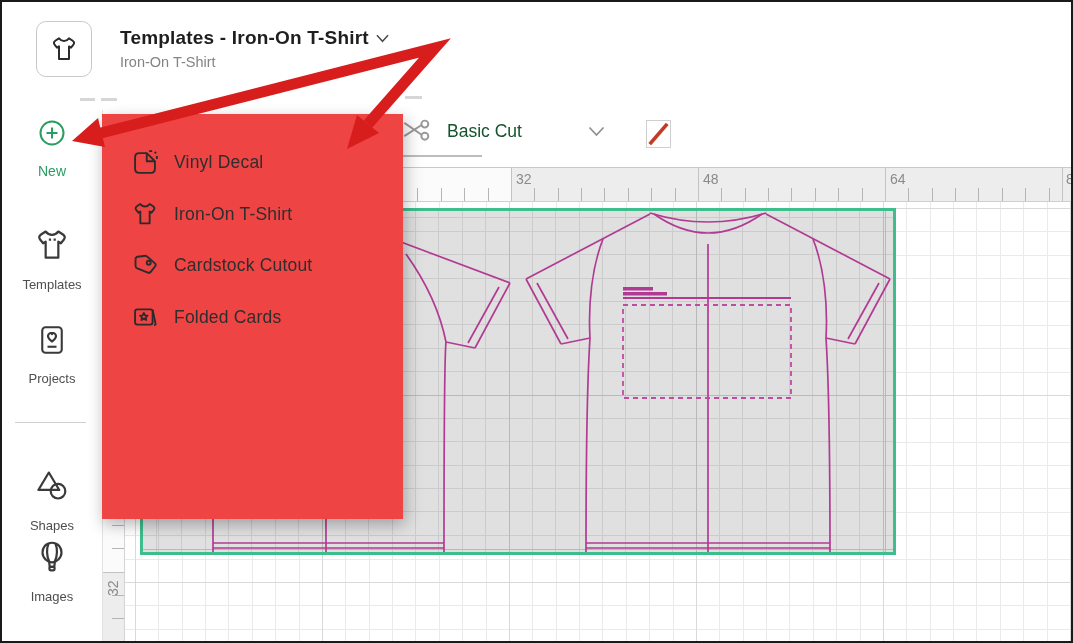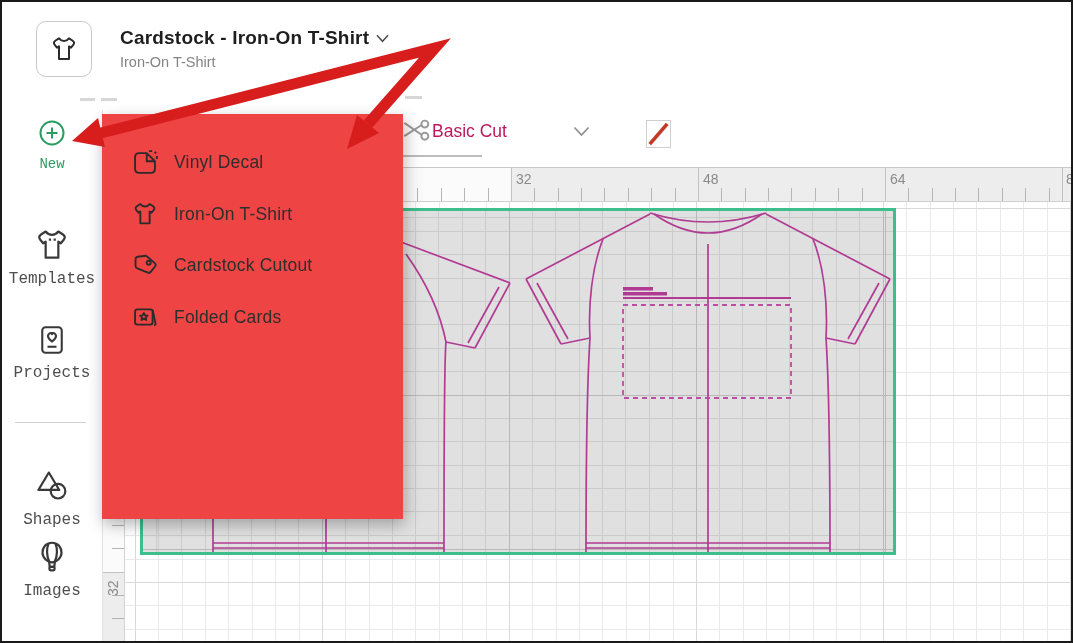--- a/index.html
+++ b/index.html
@@ -16,22 +16,22 @@
     display:flex; align-items:center; justify-content:center; background:#fff;
   }
   .title-wrap { position:absolute; left:118px; top:25px; }
   .title-row { display:flex; align-items:center; gap:7px; }
   .doc-title { font-size:19px; font-weight:700; color:#1e1e1e; letter-spacing:.2px; }
   .doc-subtitle { font-size:14.5px; color:#848484; margin-top:5px; }
   .dash { position:absolute; height:3px; background:#d6d6d6; }
   .hidden-line { position:absolute; left:398px; top:153px; width:82px; height:2px; background:#bdbdbd; }
   
   .sidebar-border { position:absolute; left:100px; top:108px; bottom:0; width:1px; background:#e2e2e2; }
-  .side-item { position:absolute; left:0; width:100px; display:flex; flex-direction:column; align-items:center; gap:6px; cursor:pointer;font-family:Liberation Mono, monospace; }
-  .side-item .lbl { font-size:16px; color:#4e4e4e; }
+  .side-item { position:absolute; left:0; width:100px; display:flex; flex-direction:column; align-items:center; gap:13px; cursor:pointer; }
+  .side-item .lbl { font-size:13px; color:#4e4e4e; }
   .side-item.new .lbl { color:#2a9d62; font-size:14px; }
   .side-divider { position:absolute; left:13px; top:420px; width:71px; height:1px; background:#cfcfcf; }
   
   .canvas-grid {
     position:absolute; left:123px; top:200px; width:948px; height:441px; background:#fff;
     background-image:
       repeating-linear-gradient(90deg, #d9d9d9 0 1px, transparent 1px 187px),
       repeating-linear-gradient(#d9d9d9 0 1px, transparent 1px 187px),
       repeating-linear-gradient(90deg, #eaeaea 0 1px, transparent 1px 23.375px),
       repeating-linear-gradient(#eaeaea 0 1px, transparent 1px 23.375px);
@@ -66,21 +66,21 @@
   }
   .ruler-left .band { position:absolute; left:0; right:0; top:370px; bottom:0; background:#ededed; }
   .ruler-left .ticks { position:absolute; top:0; bottom:0; right:0; width:12px;
       background:repeating-linear-gradient(#b5b5b5 0 1px, transparent 1px 23.375px);
       background-position:0 19px; }
   .ruler-left .bline { position:absolute; left:0; right:0; height:1px; background:#c2c2c2; }
   .ruler-left .rlabel { position:absolute; left:1px; top:376px; width:20px; font-size:14px; color:#8a8a8a;
       transform:rotate(-90deg); transform-origin:center; }
   
   .tool-select { position:absolute; left:400px; top:116px; display:flex; align-items:center; cursor:pointer; z-index:3; }
-  .tool-label { font-size:17.5px; color:#be185d; }
+  .tool-label { font-size:17.5px; color:#14532d; margin-left:15px; }
   .tool-chevron { margin-left:66px; }
   .swatch { position:absolute; left:644px; top:118px; width:25px; height:28px; background:#fff;
       border:1px solid #cfcfcf; z-index:3; display:flex; align-items:center; justify-content:center; cursor:pointer; }
   
   .dropdown {
     position:absolute; left:100px; top:112px; width:301px; height:405px; background:#ef4444; z-index:5;
     box-shadow:0 6px 14px rgba(0,0,0,.22), 8px 4px 16px rgba(0,0,0,.08);
     padding-top:23px;
   }
   .menu-item { display:flex; align-items:center; height:51.5px; padding-left:28px; cursor:pointer; }
@@ -169,21 +169,21 @@
     </g>
   </svg>
 
   <div class="logo-box">
     <svg width="30" height="30" viewBox="0 0 24 24" fill="none" stroke="#2b2b2b" stroke-width="1.6" stroke-linejoin="round">
       <path d="M8 3.5 L5.3 5.2 Q3 6.7 4.6 8.7 L6.4 10.9 L8 9.9 V20 H16 V9.9 L17.6 10.9 L19.4 8.7 Q21 6.7 18.7 5.2 L16 3.5 Q14.4 5.6 12 5.6 Q9.6 5.6 8 3.5 Z"></path>
     </svg>
   </div>
   <div class="title-wrap">
     <div class="title-row">
-      <span class="doc-title">Cardstock - Iron-On T-Shirt</span>
+      <span class="doc-title">Templates - Iron-On T-Shirt</span>
       <svg width="13" height="9" viewBox="0 0 14 9">
         <polyline points="1,1 7,7.5 13,1" fill="none" stroke="#4c4c4c" stroke-width="1.6"></polyline>
       </svg>
     </div>
     <div class="doc-subtitle">Iron-On T-Shirt</div>
   </div>
 
   <div class="dash" style="left:78px; top:96px; width:15px;"></div>
   <div class="dash" style="left:99px; top:96px; width:16px;"></div>
   <div class="dash" style="left:403px; top:94px; width:17px;"></div>

